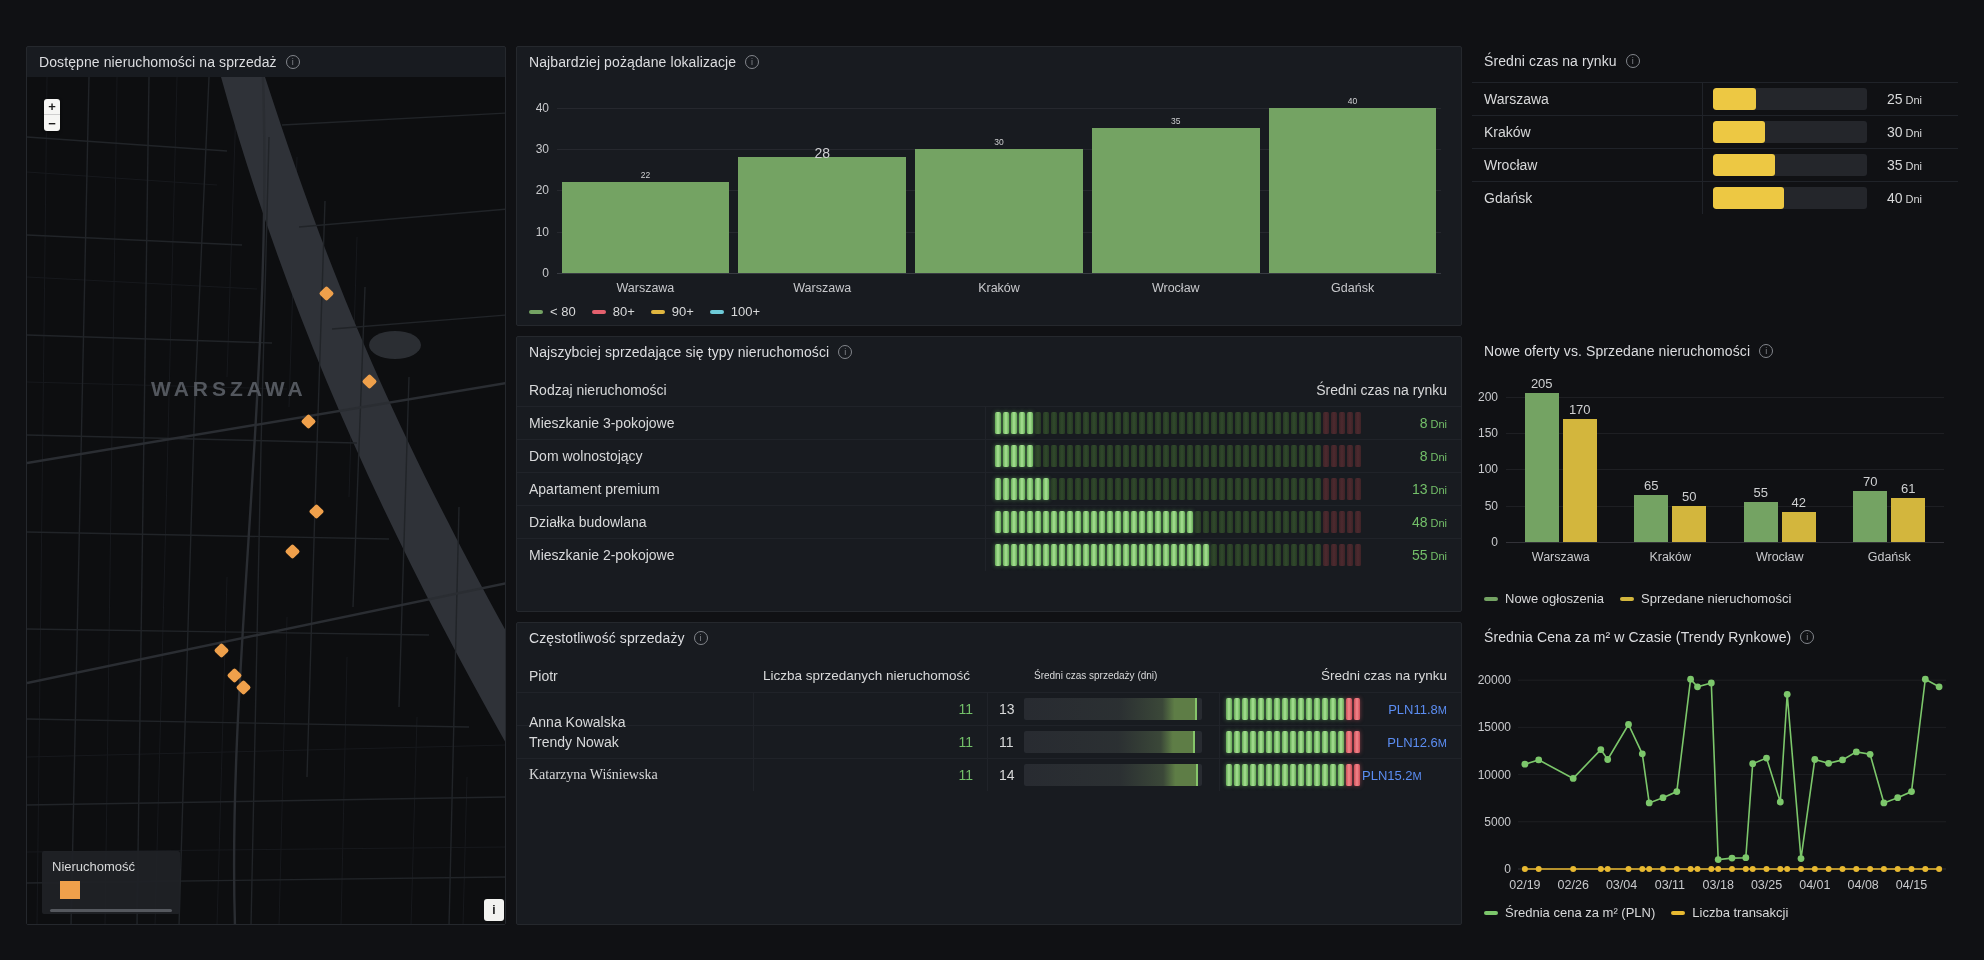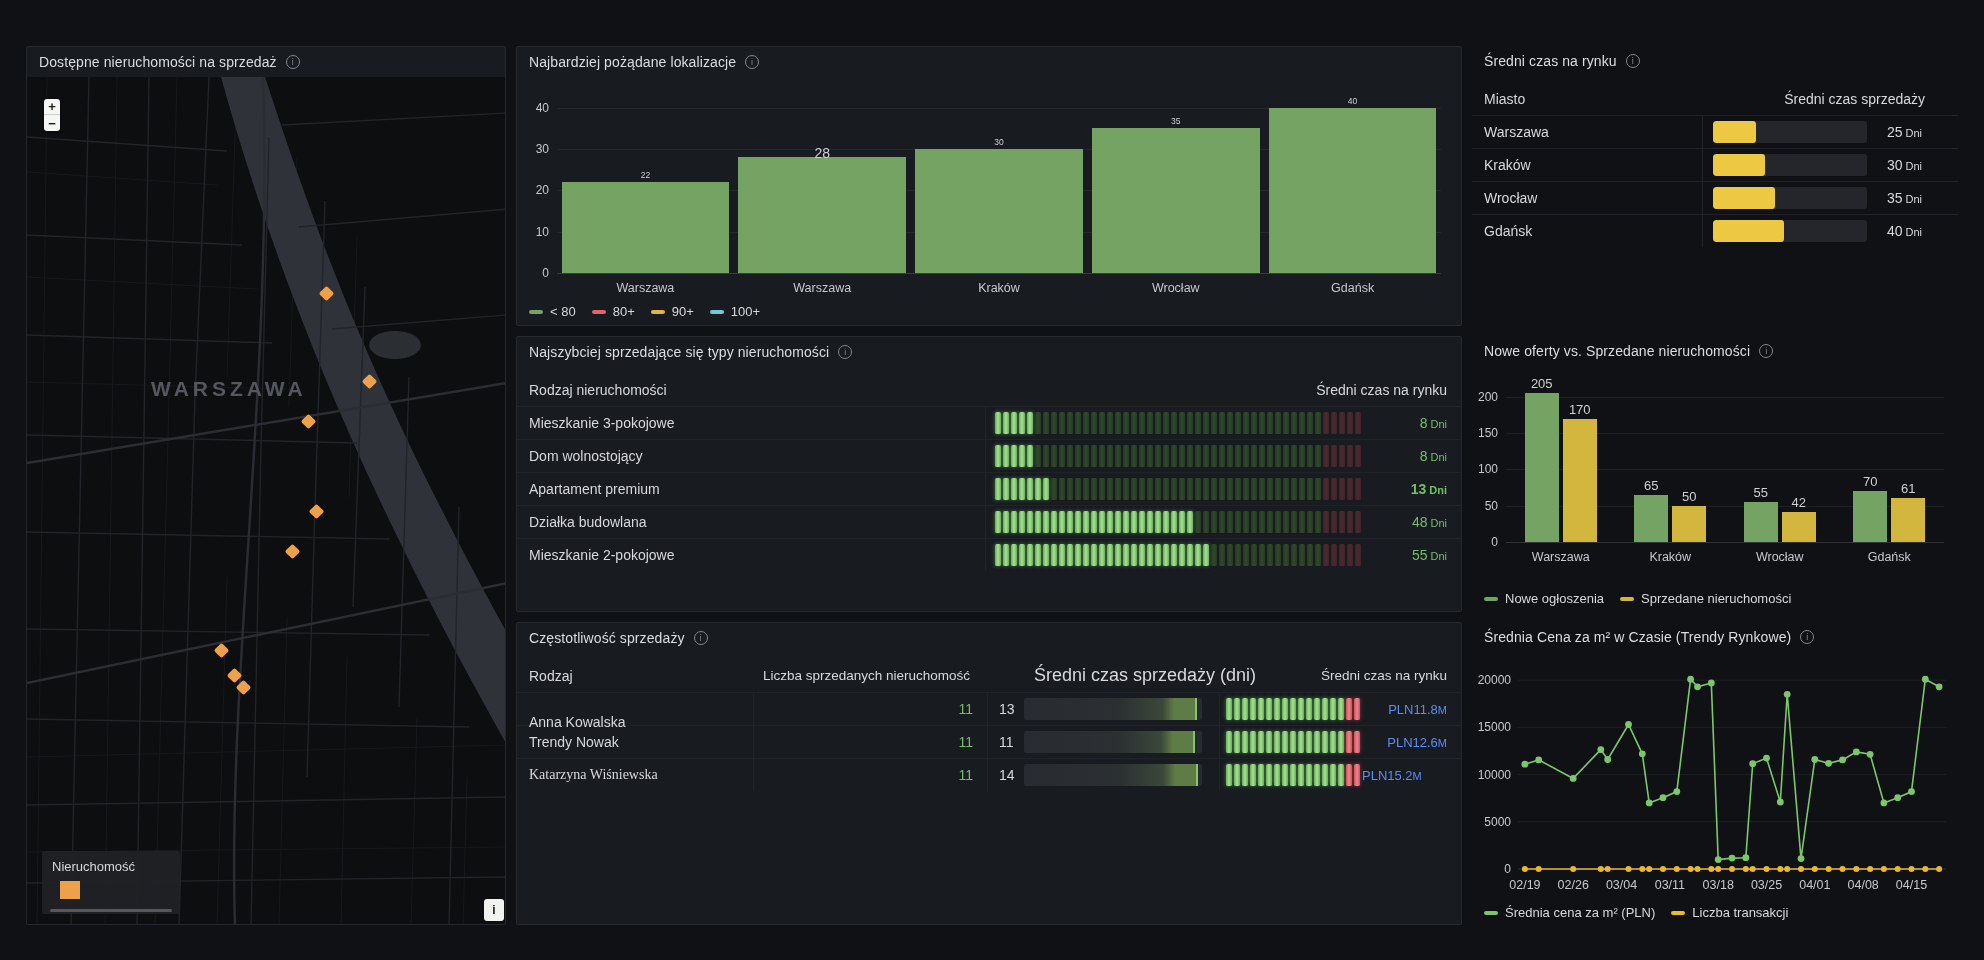--- a/index.html
+++ b/index.html
@@ -375,21 +375,21 @@
                 <div class="c unlit"></div>
                 <div class="c unlit"></div>
                 <div class="c unlit"></div>
                 <div class="c reddim"></div>
                 <div class="c reddim"></div>
                 <div class="c reddim"></div>
                 <div class="c reddim"></div>
                 <div class="c reddim"></div>
               </div>
             </div>
-            <span style="flex: 1 1 0%; text-align: right; padding-right: 14px; white-space: nowrap; font-weight: bold;"><span class="valnum green">13</span><span class="valunit green">Dni</span></span>
+            <span style="flex: 1 1 0%; text-align: right; padding-right: 14px; white-space: nowrap;"><span class="valnum green">13</span><span class="valunit green">Dni</span></span>
           </div>
           <div class="trow">
             <span class="cellname" style="width: 468px;">Działka budowlana</span>
             <div class="vsep"></div>
             <div style="margin-left: 9px;">
               <div class="led" style="width: 374px;">
                 <div class="c lit"></div>
                 <div class="c lit"></div>
                 <div class="c lit"></div>
                 <div class="c lit"></div>
@@ -498,23 +498,23 @@
     </div>
   </div>
 
   <div class="panel" style="left:516px; top:622px; width:946px; height:303px;">
     <div class="phead">
       <span class="ptitle">Częstotliwość sprzedaży</span>
       <i class="info-ic">i</i>
     </div>
     <div class="pbody" style="padding:6px 0 0 0;">
       <div class="thead">
-        <span style="padding-left:12px; width:236px;">Rodzaj</span>
+        <span style="padding-left:12px; width:236px;">Piotr</span>
         <span style="width:234px; padding-left:10px; font-size:13.5px;">Liczba sprzedanych nieruchomość</span>
-        <span style="width:231px; padding-left:47px; font-size:18px; white-space:nowrap;">Średni czas sprzedaży (dni)</span>
+        <span style="width:231px; padding-left:47px; font-size:10px; white-space:nowrap;">Średni czas sprzedaży (dni)</span>
         <span style="flex:1; text-align:right; padding-right:14px; font-size:13.5px;">Średni czas na rynku</span>
       </div>
       <div id="sales-rows">
           <div class="trow">
             <span class="cellname" style="width: 236px; margin-top: 25px;">Anna Kowalska</span>
             <div class="vsep"></div>
             <span class="green" style="width: 233px; text-align: right; padding-right: 14px;">11</span>
             <div class="vsep"></div>
             <span style="width: 35px; padding-left: 11px;">13</span>
             <div class="basic-gauge" style="width: 178px; margin-left: 1px;">
@@ -616,24 +616,20 @@
         </div>
     </div>
   </div>
 
   <div class="panel flat" style="left:1472px; top:46px; width:486px; height:280px;">
     <div class="phead">
       <span class="ptitle">Średni czas na rynku</span>
       <i class="info-ic">i</i>
     </div>
     <div class="pbody" style="padding:6px 0 0 0;">
-      <div class="thead">
-        <span style="padding-left:12px; width:230px;">Miasto</span>
-        <span style="flex:1; text-align:right; padding-right:33px;">Średni czas sprzedaży</span>
-      </div>
       <div id="tom-rows">
           <div class="trow">
             <span class="cellname" style="width: 230px;">Warszawa</span>
             <div class="vsep"></div>
             <div class="gauge-track" style="width: 154px; margin-left: 10px;">
               <div class="gauge-fill" style="width: 28%;"></div>
             </div>
             <span style="flex: 1 1 0%; text-align: right; padding-right: 36px; white-space: nowrap;"><span class="valnum">25</span><span class="valunit" style="color: rgb(216, 217, 218);">Dni</span></span>
           </div>
           <div class="trow">

